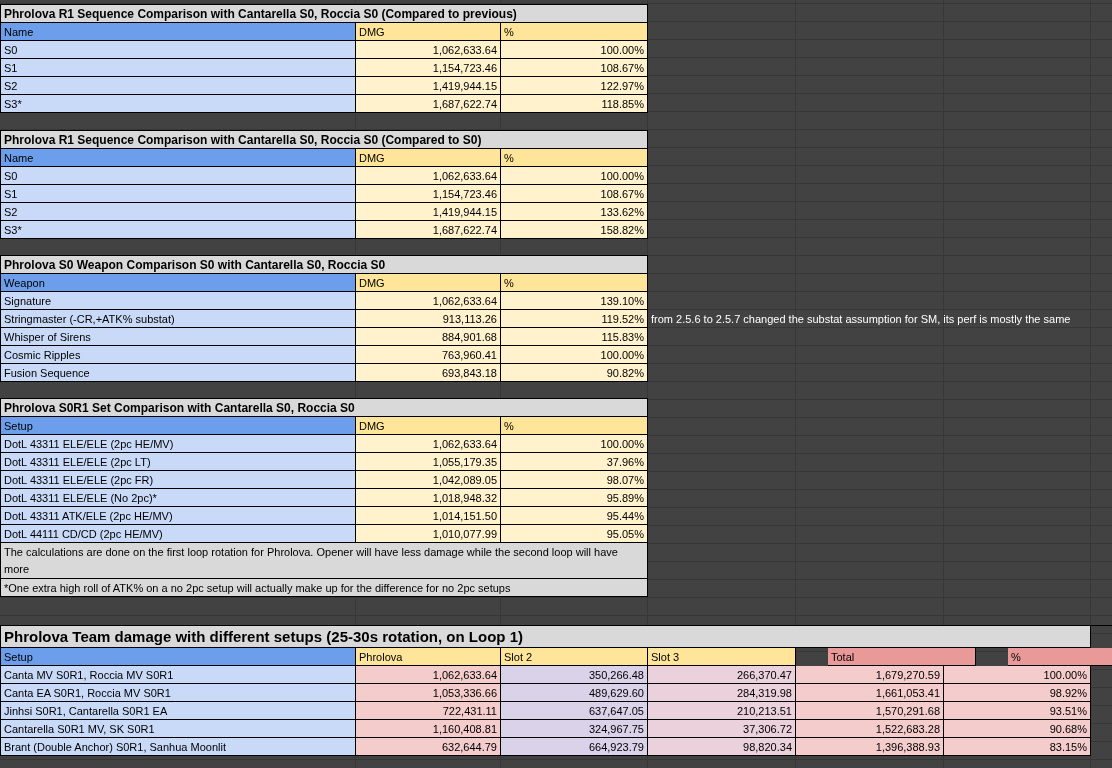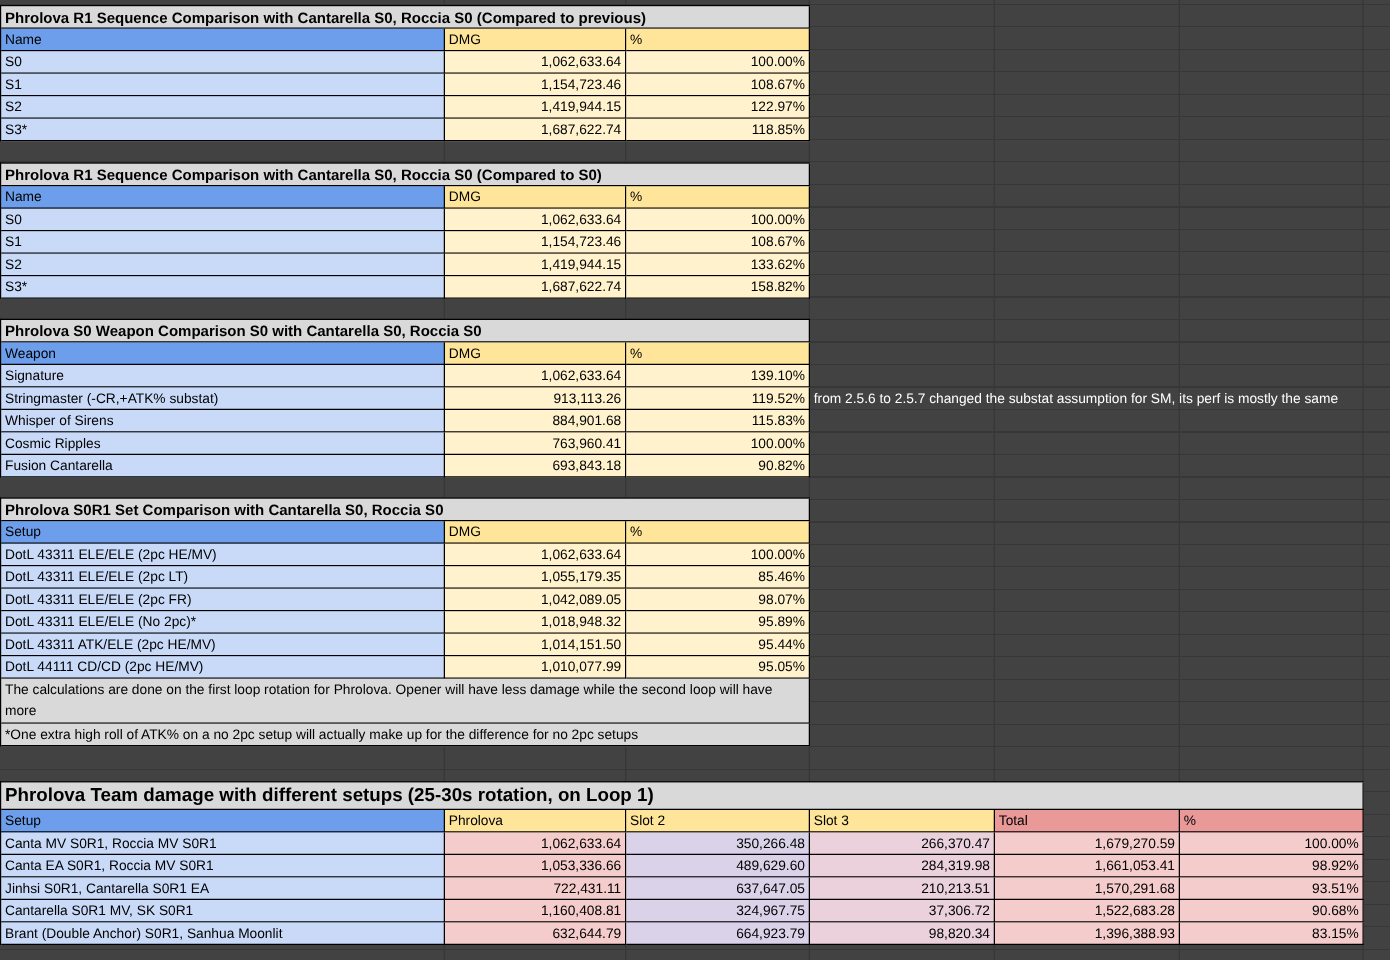--- a/index.html
+++ b/index.html
@@ -13,21 +13,21 @@
   .vline{position:absolute;top:0;bottom:0;width:1px;background:var(--grid-line,#373737);}
   .tbl{position:absolute;left:0;border-top:1px solid var(--cell-border,#000);border-left:1px solid var(--cell-border,#000);}
   .row{display:flex;}
   .cell{box-sizing:border-box;height:18px;padding:0 3px;display:flex;align-items:center;
     border-right:1px solid var(--cell-border,#000);border-bottom:1px solid var(--cell-border,#000);
     white-space:nowrap;overflow:hidden;}
   .num{justify-content:flex-end;}
   .title-cell{width:647px;background:var(--title-gray,#d9d9d9);font-weight:bold;font-size:12px;}
   .hdr-blue{background:var(--header-blue,#6d9eeb);}
   .hdr-yellow{background:var(--header-yellow,#ffe599);}
-  .hdr-red{background:var(--header-red,#ea9999);}
+  .hdr-red{background:var(--header-red,#ea9999);margin-left:32px;}
   .d-blue{background:var(--data-blue,#c9daf8);text-align:center;}
   .d-cream{background:var(--data-cream,#fff2cc);}
   .d-pink{background:var(--data-pink,#f4cccc);}
   .d-lav{background:var(--data-lavender,#d9d2e9);}
   .d-mag{background:var(--data-magenta,#ead1dc);text-align:center;}
   .c-name{width:355px;}
   .c-dmg{width:145px;}
   .c-pct{width:147px;}
   .c-s3{width:148px;}
   .c-tot{width:148px;}
@@ -134,21 +134,21 @@
       <div class="cell d-blue c-name">Whisper of Sirens</div>
       <div class="cell d-cream num c-dmg">884,901.68</div>
       <div class="cell d-cream num c-pct">115.83%</div>
     </div>
     <div class="row">
       <div class="cell d-blue c-name">Cosmic Ripples</div>
       <div class="cell d-cream num c-dmg">763,960.41</div>
       <div class="cell d-cream num c-pct">100.00%</div>
     </div>
     <div class="row">
-      <div class="cell d-blue c-name">Fusion Cantarella</div>
+      <div class="cell d-blue c-name">Fusion Sequence</div>
       <div class="cell d-cream num c-dmg">693,843.18</div>
       <div class="cell d-cream num c-pct">90.82%</div>
     </div>
   </div>
 
   <div class="side-note">from 2.5.6 to 2.5.7 changed the substat assumption for SM, its perf is mostly the same</div>
 
   <div class="tbl" style="top:398px">
     <div class="row">
         <div class="cell title-cell">Phrolova S0R1 Set Comparison with Cantarella S0, Roccia S0</div>
@@ -159,21 +159,21 @@
       <div class="cell hdr-yellow c-pct">%</div>
     </div>
     <div class="row">
       <div class="cell d-blue c-name">DotL 43311 ELE/ELE (2pc HE/MV)</div>
       <div class="cell d-cream num c-dmg">1,062,633.64</div>
       <div class="cell d-cream num c-pct">100.00%</div>
     </div>
     <div class="row">
       <div class="cell d-blue c-name">DotL 43311 ELE/ELE (2pc LT)</div>
       <div class="cell d-cream num c-dmg">1,055,179.35</div>
-      <div class="cell d-cream num c-pct">85.46%</div>
+      <div class="cell d-cream num c-pct">37.96%</div>
     </div>
     <div class="row">
       <div class="cell d-blue c-name">DotL 43311 ELE/ELE (2pc FR)</div>
       <div class="cell d-cream num c-dmg">1,042,089.05</div>
       <div class="cell d-cream num c-pct">98.07%</div>
     </div>
     <div class="row">
       <div class="cell d-blue c-name">DotL 43311 ELE/ELE (No 2pc)*</div>
       <div class="cell d-cream num c-dmg">1,018,948.32</div>
       <div class="cell d-cream num c-pct">95.89%</div>

